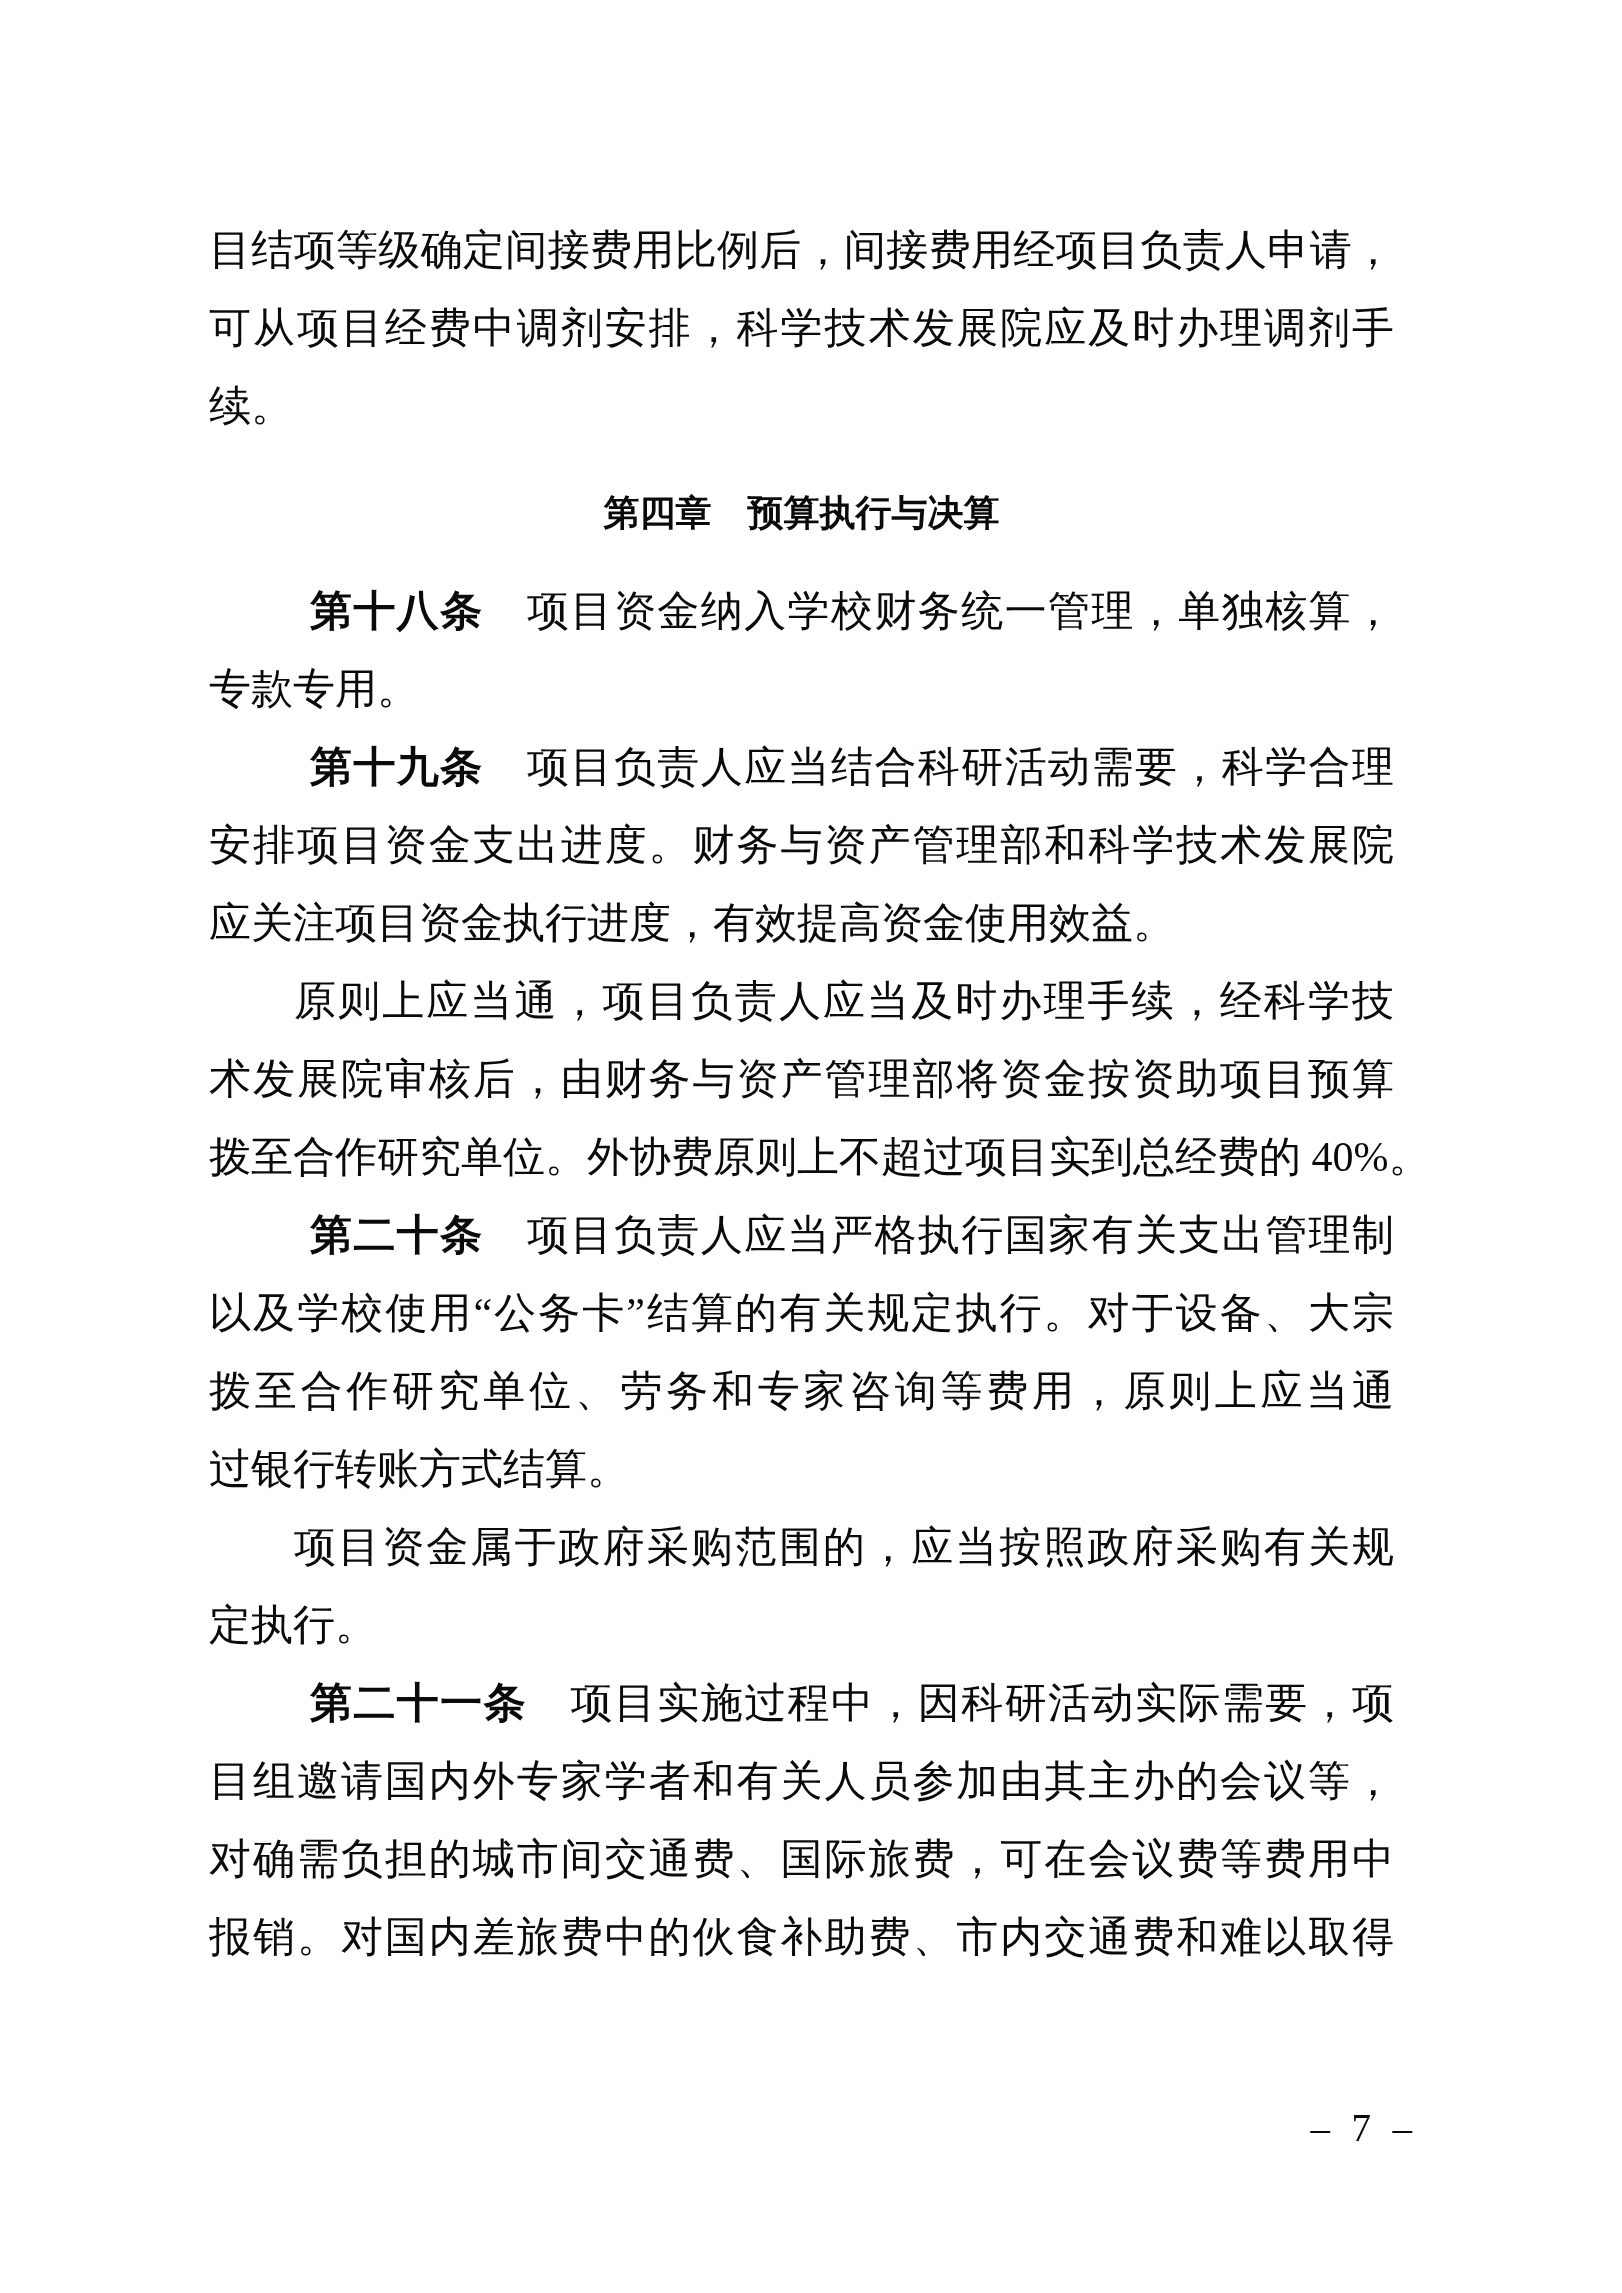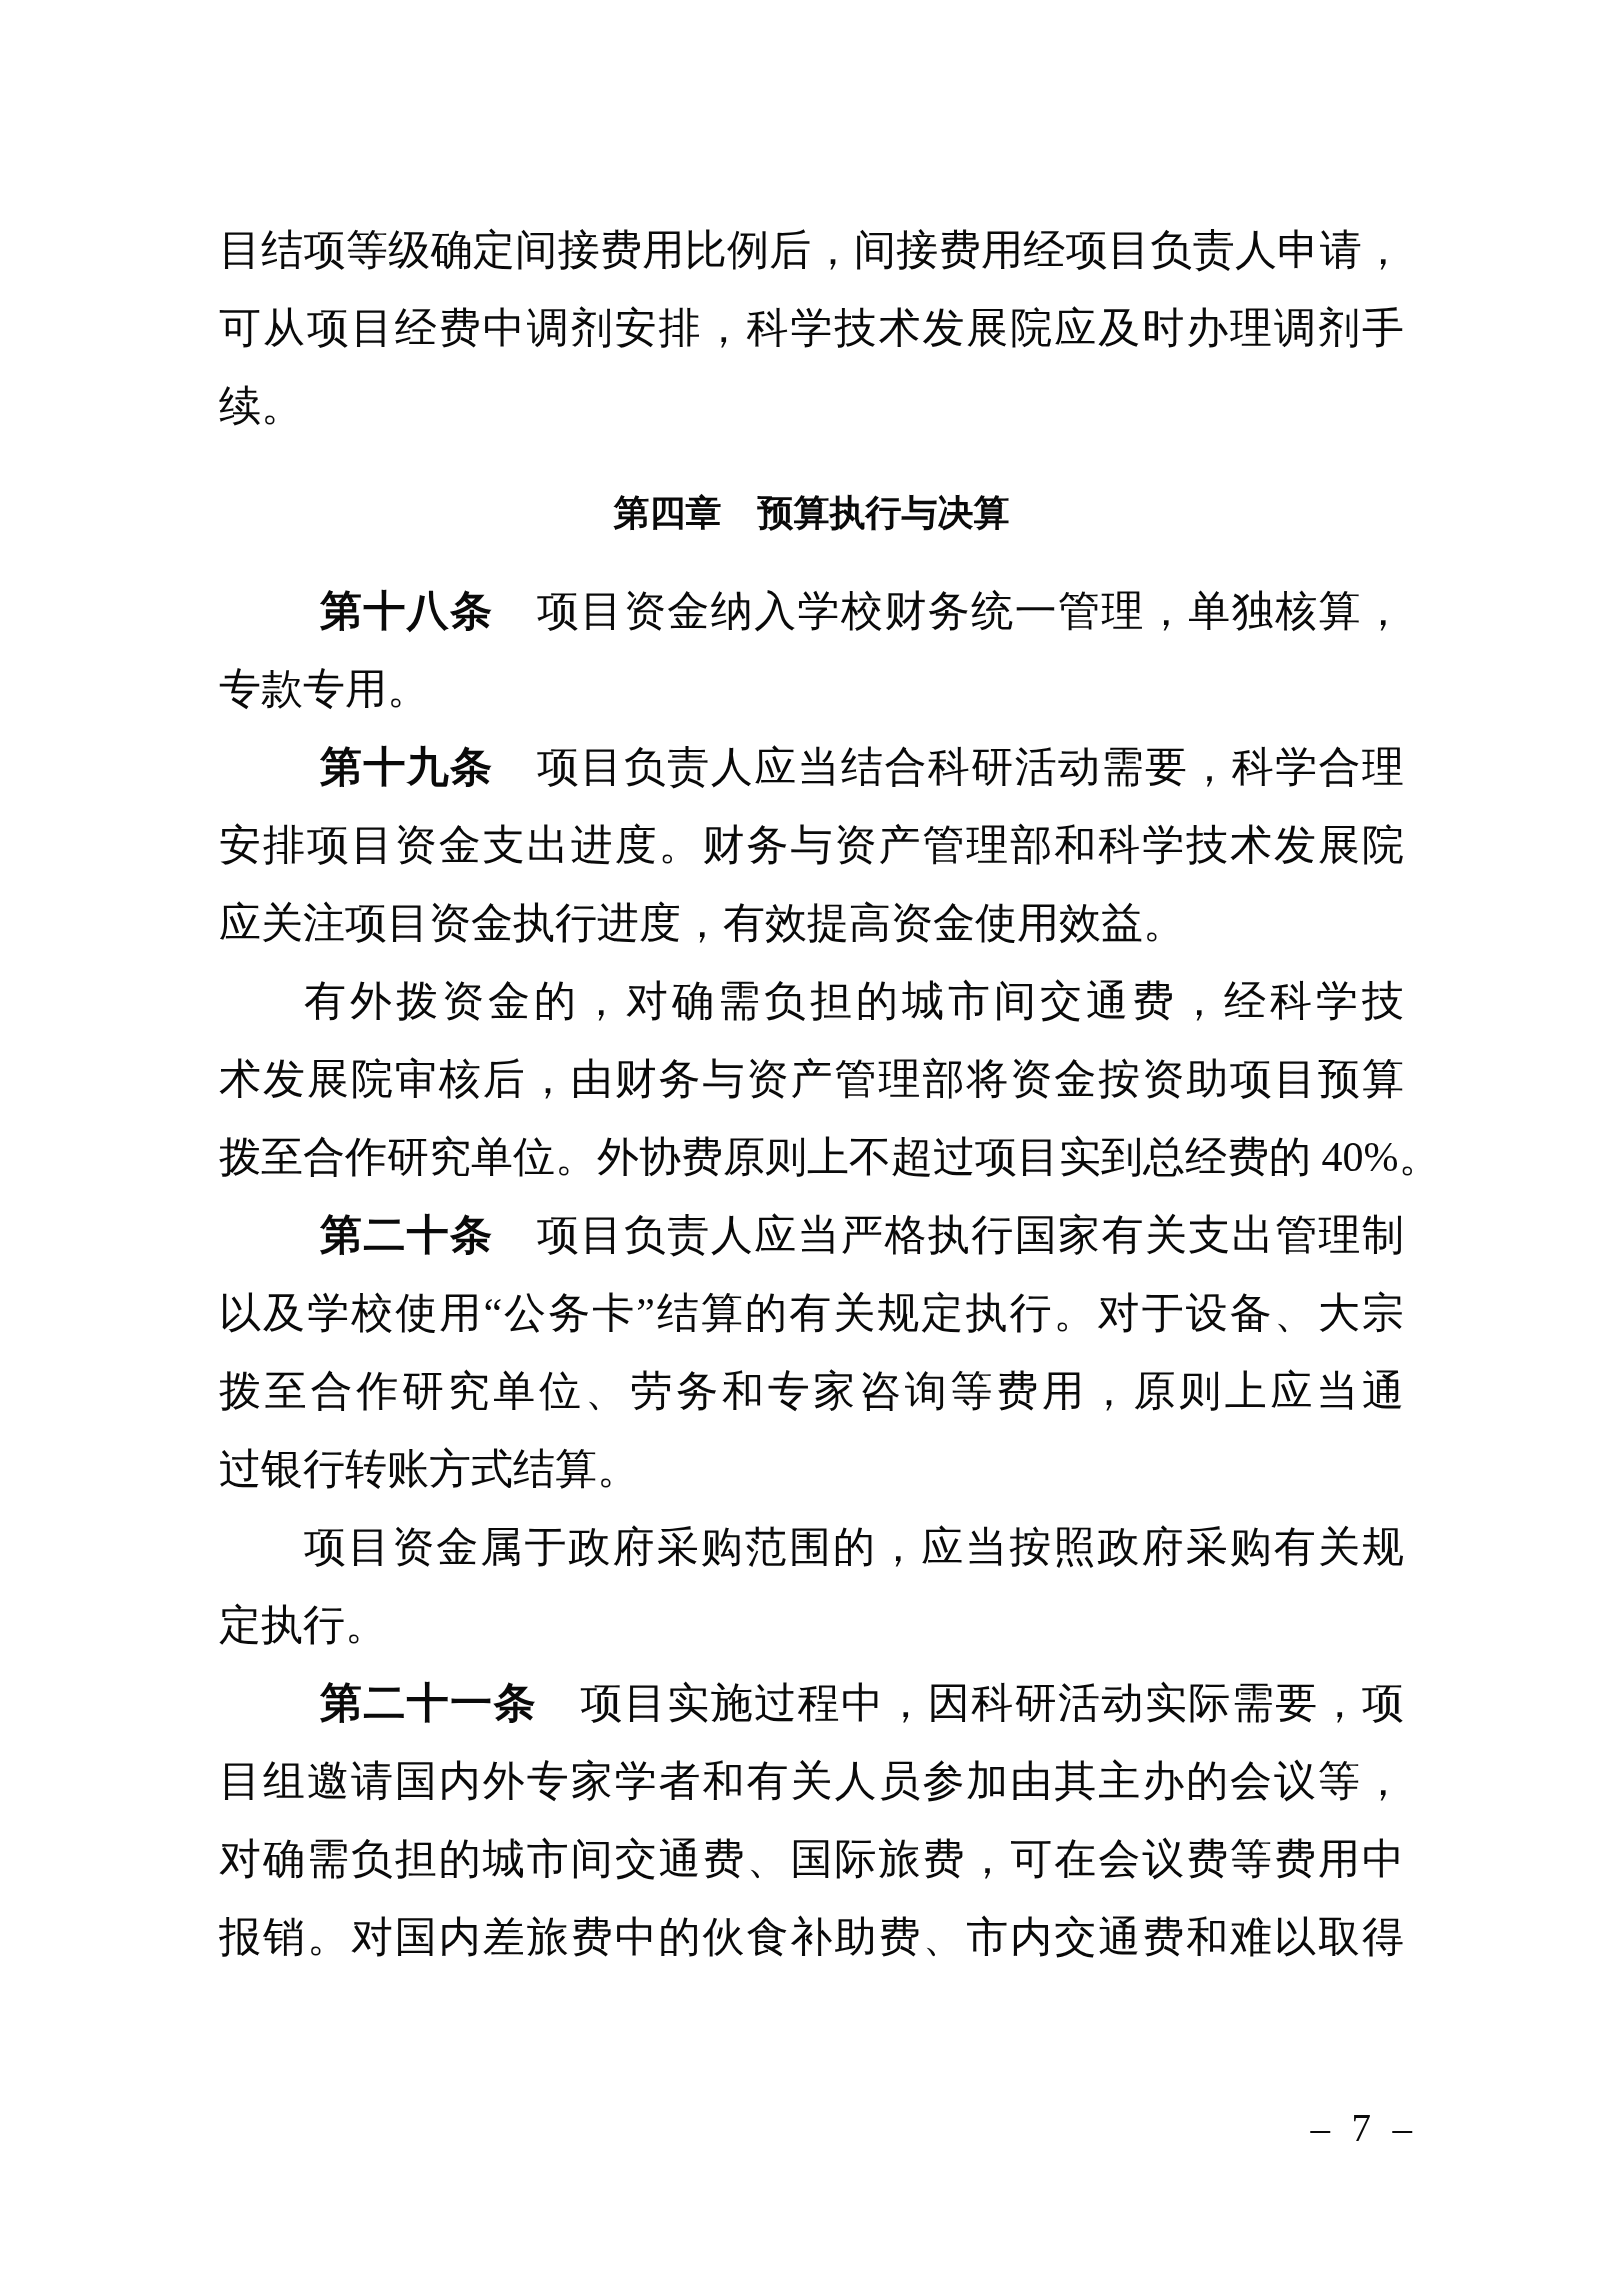--- a/index.html
+++ b/index.html
@@ -12,21 +12,21 @@
     width: 1622px;
     height: 2294px;
     margin: 0 auto;
     background: #ffffff;
     color: #0a0a0a;
     font-family: "Liberation Serif", "DejaVu Serif", serif;
     overflow: hidden;
   }
   .doc-body {
     position: absolute;
-    left: 219px;
+    left: 209px;
     top: 211px;
     width: 1185px;
   }
   .line {
     height: 78px;
     line-height: 78px;
     font-size: 42px;
     letter-spacing: 0;
     color: #0a0a0a;
   }
@@ -73,21 +73,21 @@
   <div class="doc-body">
       <div class="line justify">目结项等级确定间接费用比例后，间接费用经项目负责人申请，</div>
       <div class="line justify">可从项目经费中调剂安排，科学技术发展院应及时办理调剂手</div>
       <div class="line plain">续。</div>
       <div class="heading">第四章　预算执行与决算</div>
       <div class="line justify indent"><span class="bold-term">第十八条</span>　项目资金纳入学校财务统一管理，单独核算，</div>
       <div class="line plain">专款专用。</div>
       <div class="line justify indent"><span class="bold-term">第十九条</span>　项目负责人应当结合科研活动需要，科学合理</div>
       <div class="line justify">安排项目资金支出进度。财务与资产管理部和科学技术发展院</div>
       <div class="line plain">应关注项目资金执行进度，有效提高资金使用效益。</div>
-      <div class="line justify indent">有外拨资金的，对确需负担的城市间交通费，经科学技</div>
+      <div class="line justify indent">原则上应当通，项目负责人应当及时办理手续，经科学技</div>
       <div class="line justify">术发展院审核后，由财务与资产管理部将资金按资助项目预算</div>
       <div class="line plain">拨至合作研究单位。外协费原则上不超过项目实到总经费的 40%。</div>
       <div class="line justify indent"><span class="bold-term">第二十条</span>　项目负责人应当严格执行国家有关支出管理制</div>
       <div class="line justify">以及学校使用“公务卡”结算的有关规定执行。对于设备、大宗</div>
       <div class="line justify">拨至合作研究单位、劳务和专家咨询等费用，原则上应当通</div>
       <div class="line plain">过银行转账方式结算。</div>
       <div class="line justify indent">项目资金属于政府采购范围的，应当按照政府采购有关规</div>
       <div class="line plain">定执行。</div>
       <div class="line justify indent"><span class="bold-term">第二十一条</span>　项目实施过程中，因科研活动实际需要，项</div>
       <div class="line justify">目组邀请国内外专家学者和有关人员参加由其主办的会议等，</div>

